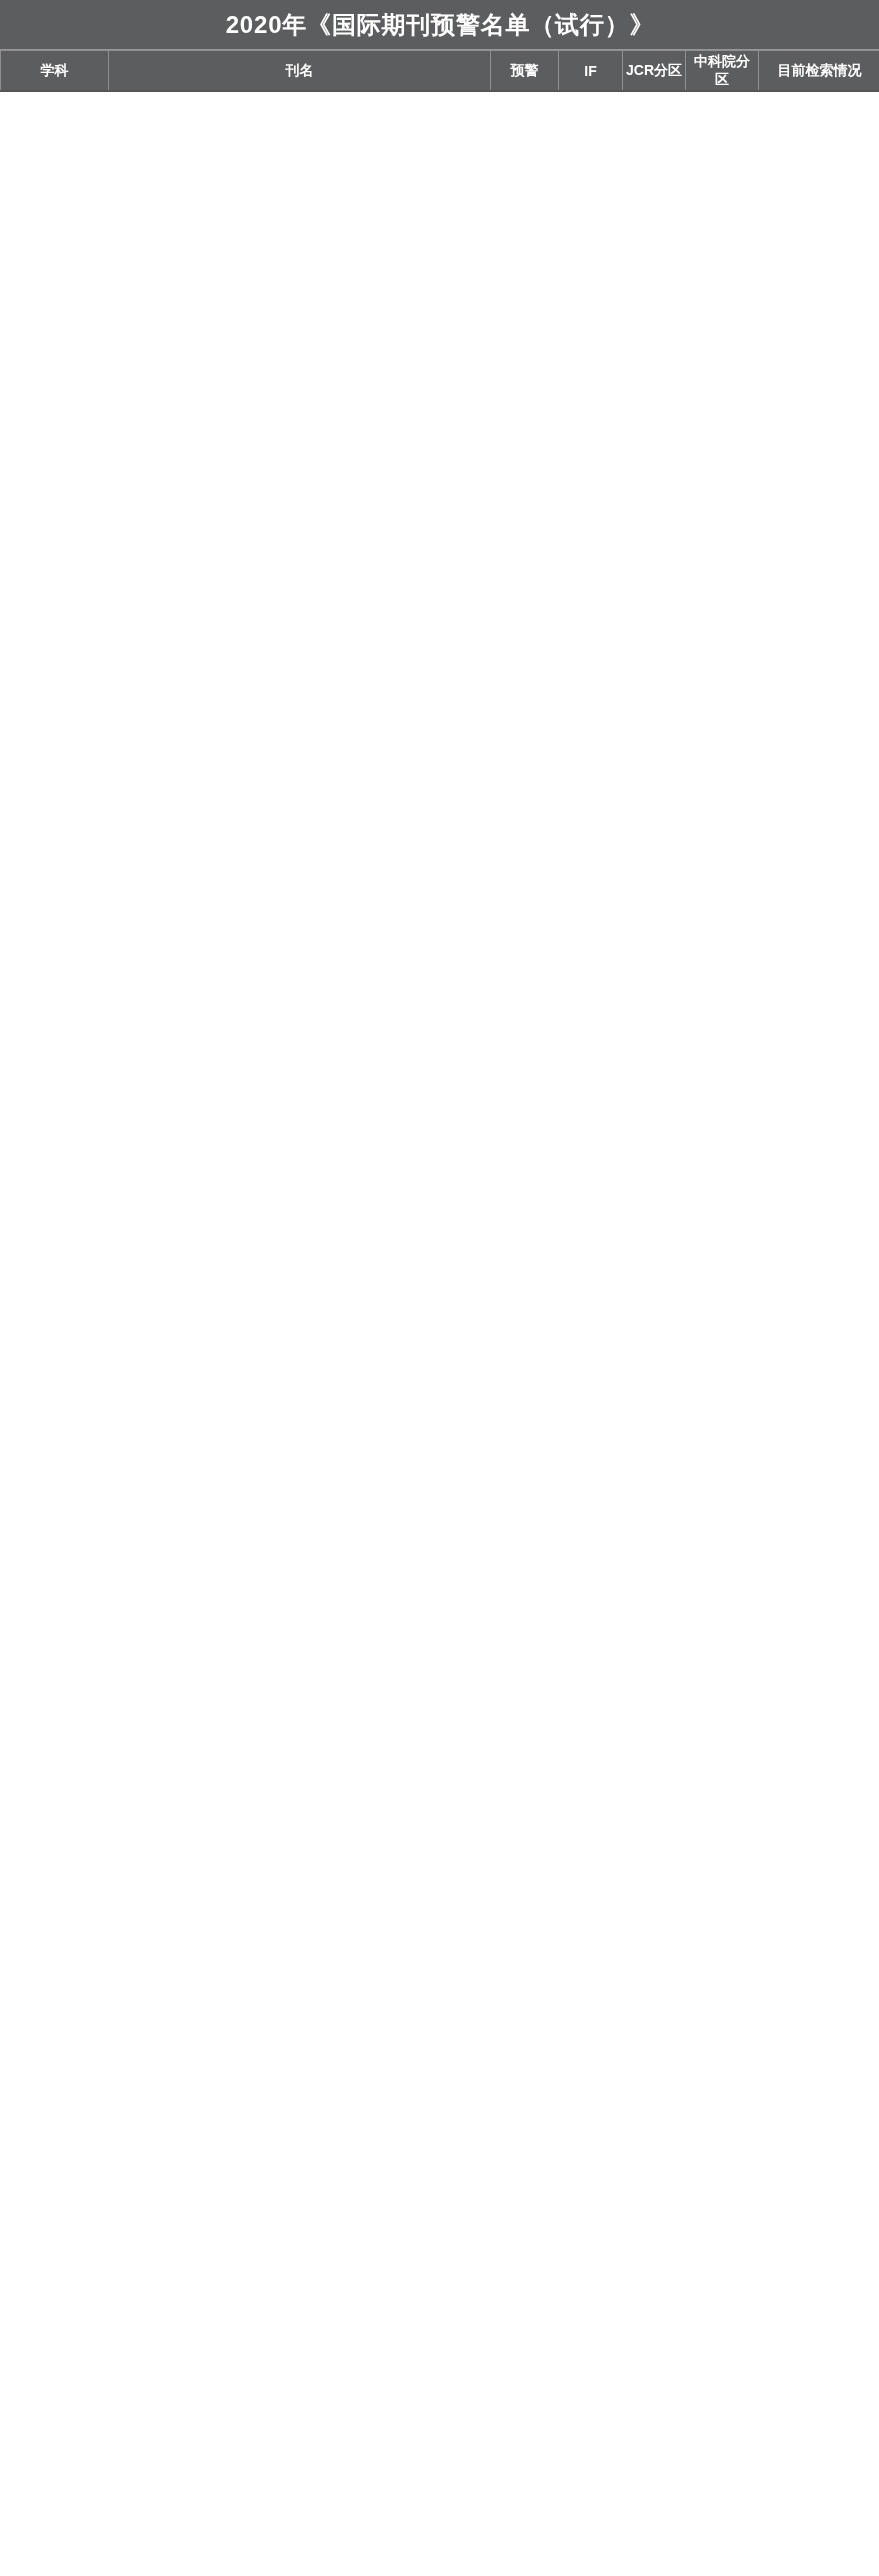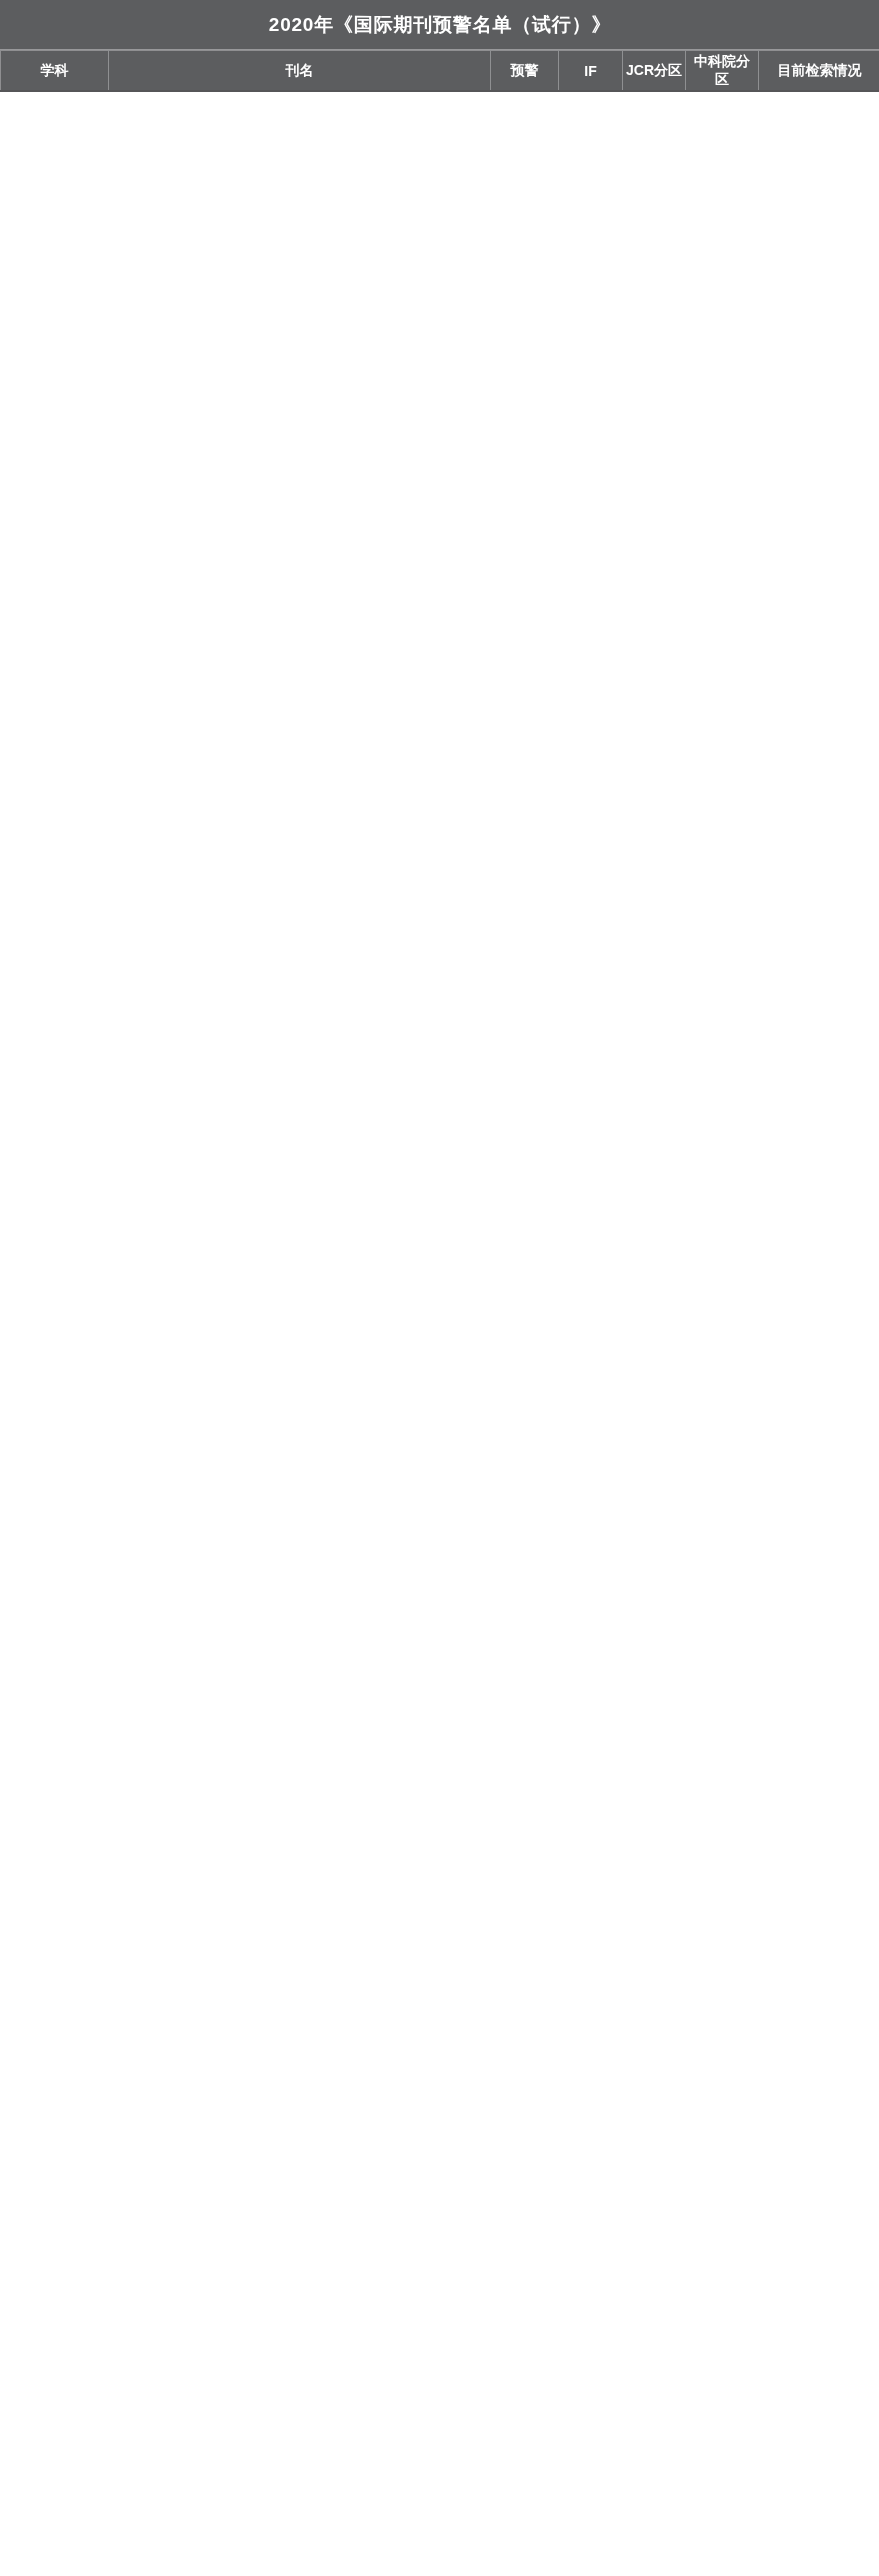--- a/index.html
+++ b/index.html
@@ -14,21 +14,21 @@
     height:49px;
     background:#5c5d5f;
     display:flex;
     align-items:center;
     justify-content:center;
     border-bottom:1.6px solid #98989a;
   }
   .title-bar h1{
     margin:12px;
     color:#ffffff;
-    font-size:19px;
+    font-size:24px;
     font-weight:bold;
     letter-spacing:0.8px;
   }
   table{
     width:880px;
     border-collapse:collapse;
     table-layout:fixed;
     border:0.8px solid #8f8f91;
     border-bottom:2.4px solid #565658;
   }

